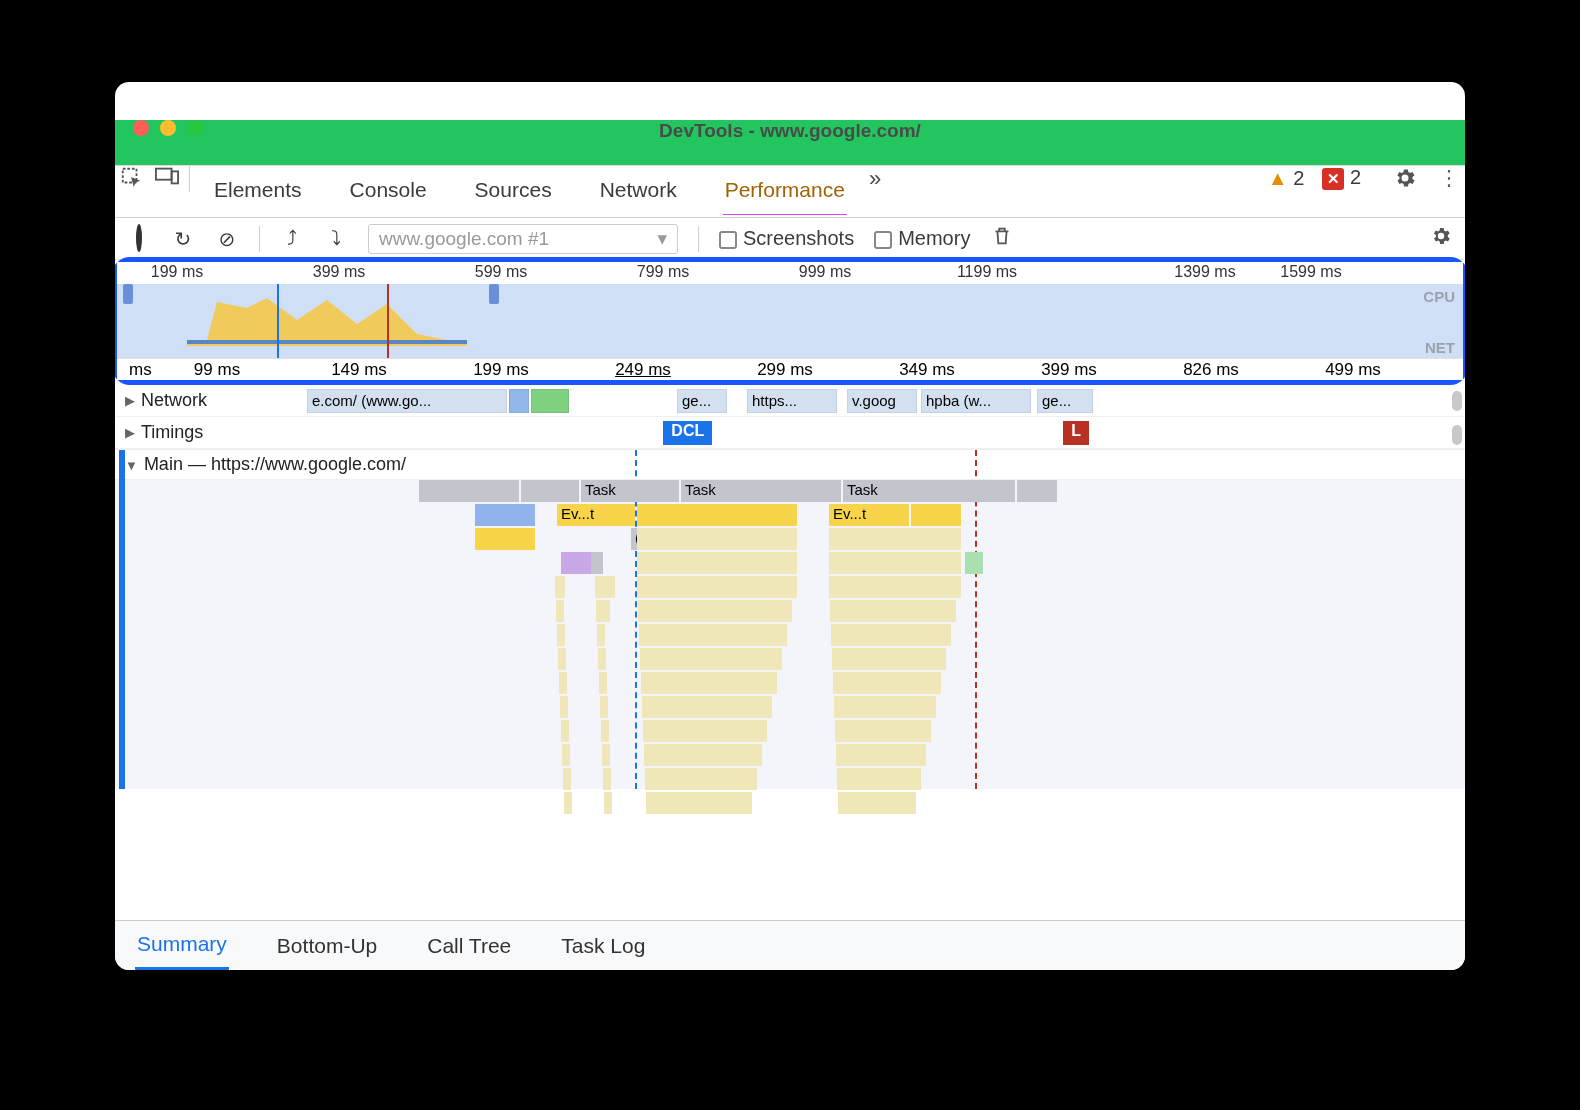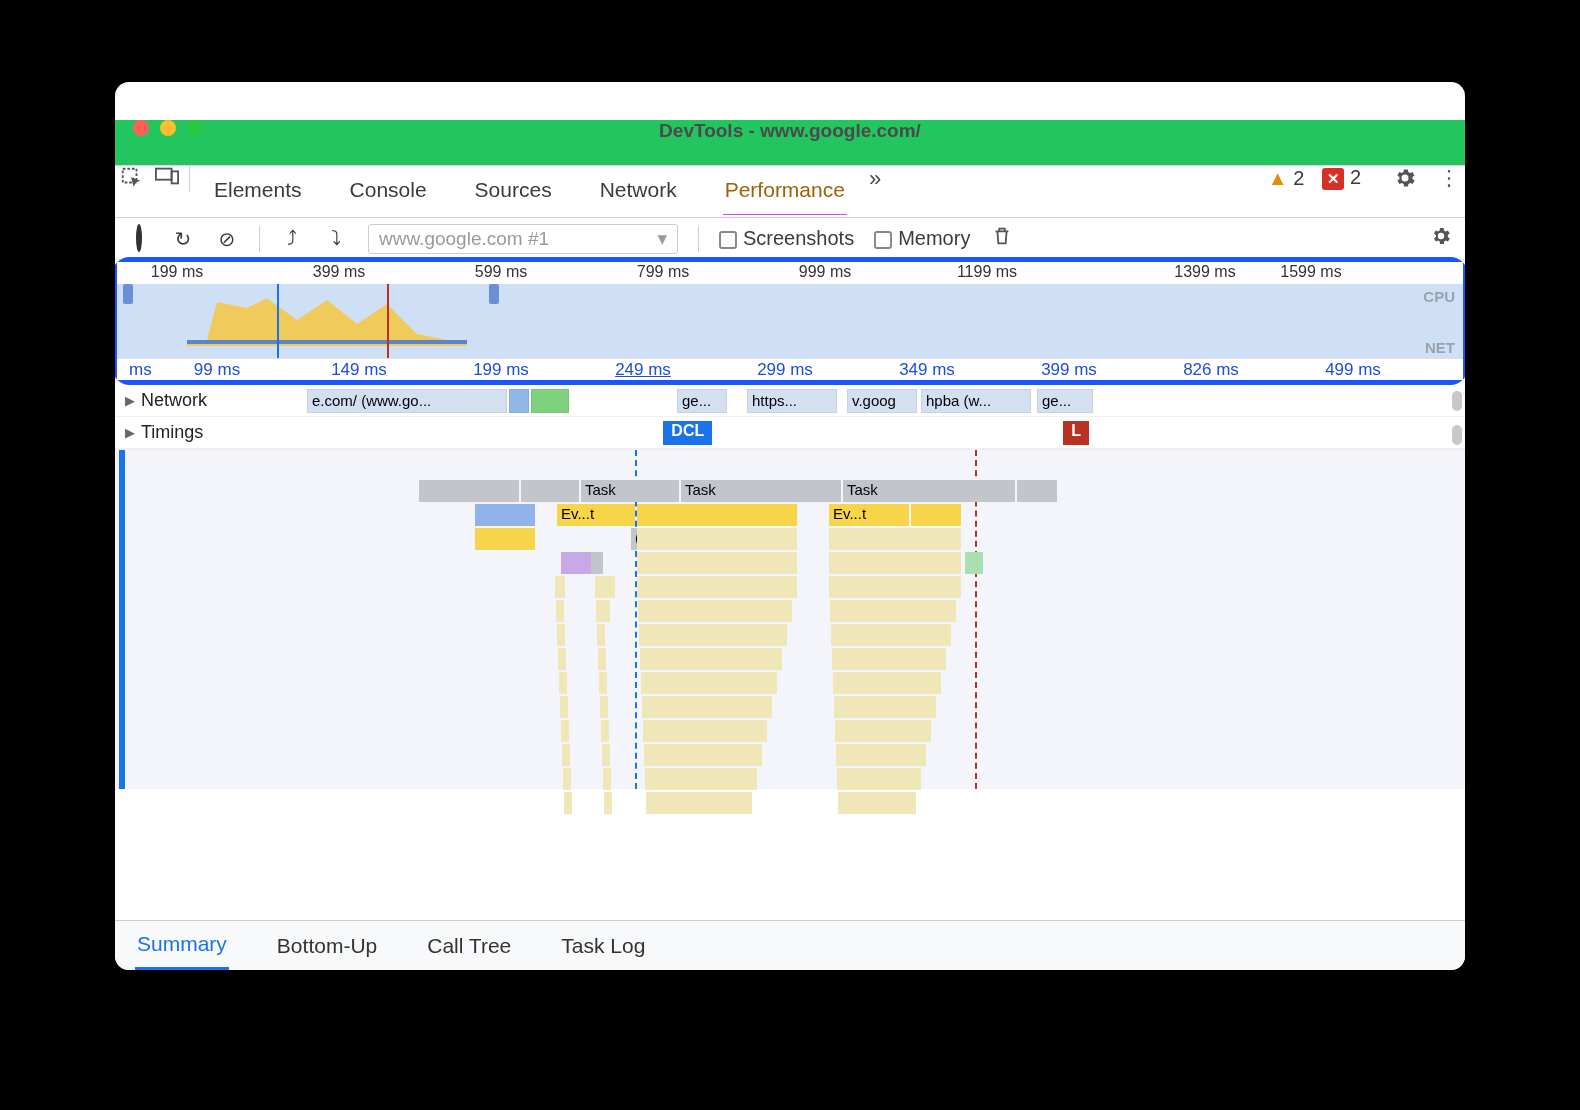--- a/index.html
+++ b/index.html
@@ -99,21 +99,21 @@
   .overview-ruler {
     height: 22px; position:relative; font-size:16px; color:#333;
     background:#fff;
   }
   .overview-ruler span { position:absolute; top:1px; transform:translateX(-50%);}
   .ov-body { position:relative; height: 74px; background:#cfe0f6;}
   .ov-chart { position:absolute; left:70px; top:6px; width:280px; height:56px; }
   .ov-handle { position:absolute; top:0; width:10px; height:20px; background:#6a8fd6; border-radius:2px;}
   .ov-label { position:absolute; right:8px; font-size:15px; color:#9aa3ad; font-weight:700;}
   .overview-ruler2 {
-    height: 22px; position:relative; font-size:17px; color:#1d4ed8;
+    height: 22px; position:relative; font-size:17px; color:#000000;
     background:#fff; border-top:1px solid #e0e0e0;
   }
   .overview-ruler2 span { position:absolute; top:1px; transform:translateX(-50%);}
 
   
   .tracks { flex:1; overflow:hidden; position:relative; font-size:18px; color:#222; background:#fff;}
   .track-row { display:flex; align-items:center; height:32px; border-bottom:1px solid #f0f0f0;}
   .track-label { width: auto; padding-left:10px; display:flex; align-items:center; gap:6px;}
   .tri { font-size:13px; color:#666; }
   .track-lane { position:relative; flex:1; height:100%; }
@@ -298,20 +298,23 @@
           <span class="tri">▶</span>
           <span>Timings</span>
         </div>
       <div class="track-lane">
         <span class="badge dcl">DCL</span>
         <span class="badge l">L</span>
       </div>
     </div>
 
     <div class="flame">
+      <div class="hdr">
+        <span class="tri">▼</span><span>Main — https://www.google.com/</span>
+      </div>
       <div class="leftbar"></div>
       <div class="vline dcl"></div>
       <div class="vline l"></div>
       <div class="flame-body" id="flame-body">
           <div class="fl-row">
             <div class="fl c-gray" style="left: 0px; width: 100px;"></div>
             <div class="fl c-gray" style="left: 102px; width: 58px;"></div>
             <div class="fl c-gray" style="left: 162px; width: 98px;">Task</div>
             <div class="fl c-gray" style="left: 262px; width: 160px;">Task</div>
             <div class="fl c-gray" style="left: 424px; width: 172px;">Task</div>

